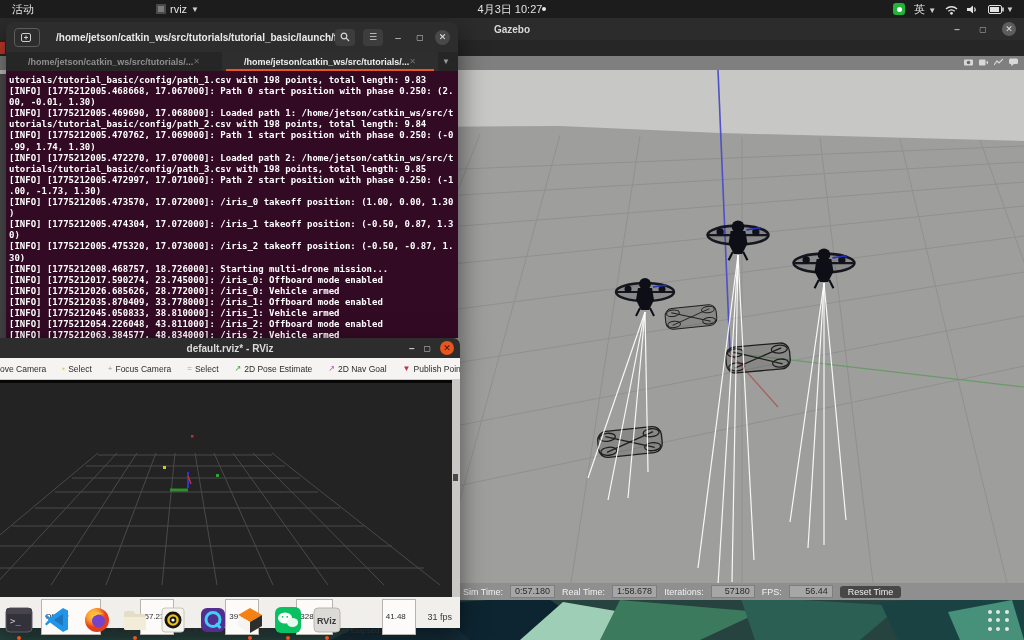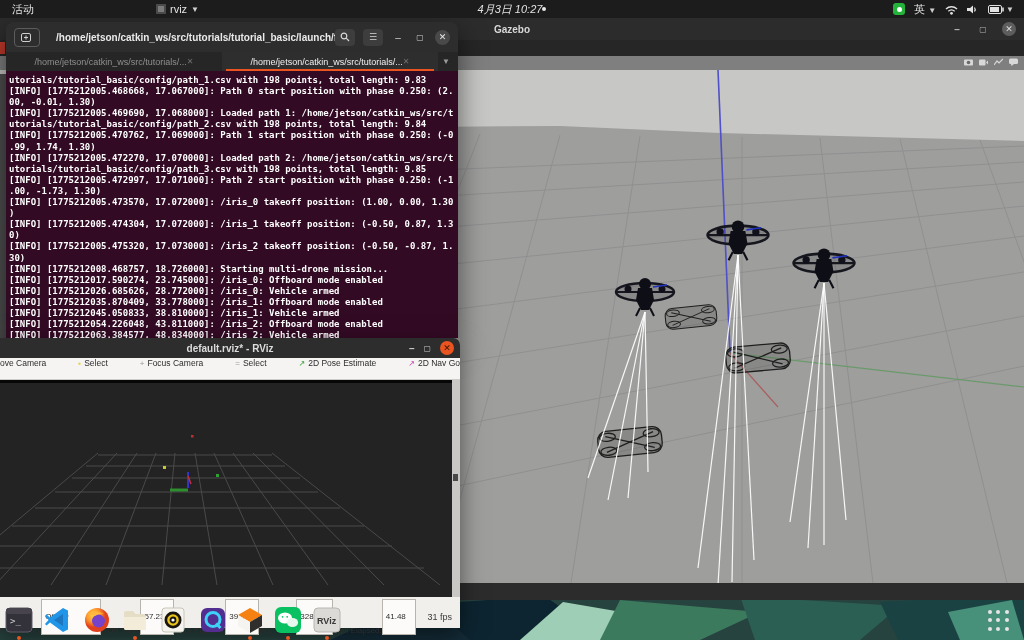--- a/index.html
+++ b/index.html
@@ -7,21 +7,21 @@
     font-family:"Liberation Sans","DejaVu Sans",sans-serif;-webkit-font-smoothing:antialiased;}
   .abs{position:absolute;}
 
   
   #topbar{left:0;top:0;width:1024px;height:18px;background:#1c1c1c;color:#e2e2e2;
     font-size:11px;display:flex;align-items:center;z-index:50;}
   #topbar .activities{padding:0 12px;}
   #topbar .appmenu{display:flex;align-items:center;gap:4px;margin-left:110px;}
   .appmenu-ic{width:10px;height:10px;border-radius:2px;background:#7a7a7a;display:inline-block;
     box-shadow:inset 0 0 0 2px #4a4a4a;}
-  #clockwrap{position:absolute;left:0;right:0;top:0;height:18px;display:flex;align-items:center;justify-content:center;pointer-events:none;font-style:italic;}
+  #clockwrap{position:absolute;left:0;right:0;top:0;height:18px;display:flex;align-items:center;justify-content:center;pointer-events:none;}
   #clockwrap .ndot{width:4px;height:4px;border-radius:50%;background:#e8e8e8;}
   #tray{margin-left:auto;display:flex;align-items:center;gap:9px;padding-right:10px;}
   .tray-green{width:12px;height:12px;border-radius:3px;background:#24b33a;display:flex;align-items:center;justify-content:center;}
   .tray-green i{width:5px;height:5px;border-radius:50%;background:#fff;}
   .chev{font-size:8px;color:#cfcfcf;}
 
   
   #wallpaper{left:0;top:0;width:1024px;height:640px;z-index:0;}
 
   
@@ -50,41 +50,41 @@
   #term-header{height:30px;background:#2d2d2d;display:flex;align-items:center;position:relative;}
   #term-newtab{margin-left:8px;width:24px;height:17px;border:1px solid #5c5c5c;border-radius:4px;
     display:flex;align-items:center;justify-content:center;color:#cdcdcd;font-size:9px;}
   #term-title{position:absolute;left:50px;right:118px;text-align:center;color:#eaeaea;font-weight:bold;font-size:10px;
     white-space:nowrap;overflow:hidden;}
   #term-hbtns{position:absolute;right:8px;display:flex;align-items:center;gap:8px;}
   .term-sq{width:20px;height:17px;background:#3d3d3d;border-radius:4px;display:flex;align-items:center;justify-content:center;color:#d6d6d6;font-size:9px;}
   .term-min,.term-max{width:14px;color:#cfcfcf;font-size:10px;text-align:center;}
   .term-close{width:15px;height:15px;border-radius:50%;background:#494949;color:#e8e8e8;font-size:9px;display:flex;align-items:center;justify-content:center;}
   #term-tabs{height:19px;background:#262626;display:flex;align-items:stretch;position:relative;}
-  .term-tab{width:216px;display:flex;align-items:center;justify-content:center;gap:0;font-size:9px;font-weight:normal;
+  .term-tab{width:216px;display:flex;align-items:center;justify-content:center;gap:0;font-size:9px;font-weight:bold;
     color:#8f8f8f;position:relative;text-align:right;}
   .term-tab .tx{color:#6f6f6f;font-size:8px;}
   .term-tab.active{color:#efefef;background:#2e2e2e;}
   .term-tab.active::after{content:"";position:absolute;left:4px;right:4px;bottom:0;height:2px;background:#E95420;}
   #term-tab-caret{margin-left:auto;color:#9a9a9a;font-size:8px;align-self:center;padding-right:8px;}
   #term-body{flex:1;background:#330a24;color:#ffffff;font-family:"DejaVu Sans Mono","Liberation Mono",monospace;
     font-size:9px;font-weight:700;line-height:11.1px;padding:4px 3px;white-space:pre;overflow:hidden;}
 
   
   #rviz{left:0;top:338px;width:460px;height:290px;z-index:3;display:flex;flex-direction:column;
     box-shadow:0 8px 22px rgba(0,0,0,.5);}
   #rviz-titlebar{height:20px;background:#2d2d2d;position:relative;display:flex;align-items:center;justify-content:center;
     color:#dcdcdc;font-weight:bold;font-size:10px;border-radius:0 7px 0 0;}
   #rviz-controls{position:absolute;right:6px;display:flex;align-items:center;gap:9px;}
   #rviz-controls .rv-min,#rviz-controls .rv-max{color:#c9c9c9;font-size:10px;}
   #rviz-close{width:14px;height:14px;border-radius:50%;background:#E95420;color:#3b1607;font-size:9px;font-weight:bold;
     display:flex;align-items:center;justify-content:center;}
   #rviz-menubar{height:13px;background:#f5f4f2;color:#2c2c2c;font-size:9px;line-height:13px;padding-left:2px;}
-  #rviz-toolbar{height:21px;background:#f5f4f2;border-bottom:1px solid #cfcdc9;display:flex;align-items:flex-start;
-    font-size:8.5px;color:#2c2c2c;gap:32px;white-space:nowrap;overflow:hidden;}
+  #rviz-toolbar{height:21px;background:#f5f4f2;border-bottom:1px solid #cfcdc9;display:flex;align-items:center;
+    font-size:8.5px;color:#2c2c2c;gap:16px;white-space:nowrap;overflow:hidden;}
   .tool{display:flex;align-items:center;gap:3px;}
   .tool .ti{font-size:8px;}
   #rviz-body{flex:1;display:flex;}
   #rviz-viewport{width:452px;position:relative;background:#232323;}
   #rviz-splitter{width:8px;background:#cac8c5;position:relative;}
   #rviz-splitter i{position:absolute;top:94px;left:1px;width:5px;height:7px;background:#4a4a4a;display:block;}
   #rviz-statusbar{height:31px;background:#f1efec;color:#2e2e2e;font-size:8px;position:relative;}
   #rviz-status-row{display:flex;align-items:flex-end;padding-top:2px;white-space:nowrap;}
   .rv-val{border:1px solid #b7b3ad;background:#fcfbfa;padding:12px 3px;height:10px;line-height:10px;min-width:26px;}
   .rv-combo{display:flex;align-items:center;gap:8px;min-width:52px;}
@@ -209,20 +209,33 @@
           <line x1="824" y1="213" x2="790" y2="452"></line>
             <line x1="824" y1="213" x2="808" y2="478"></line>
           <line x1="824" y1="213" x2="824" y2="475"></line>
             <line x1="824" y1="213" x2="846" y2="450"></line>
         </g>
         <use href="#droneG" transform="translate(645,220)"></use>
         <use href="#droneG" transform="translate(738,163) scale(1.05)"></use>
         <use href="#droneG" transform="translate(824,191) scale(1.05)"></use>
       </svg>
     </div>
+    <div id="gz-statusbar">
+      <div id="gz-status-fields">
+        <span>Sim Time:</span>
+        <span class="gz-val">0:57.180</span>
+        <span>Real Time:</span>
+        <span class="gz-val">1:58.678</span>
+        <span>Iterations:</span>
+        <span class="gz-val">57180</span>
+        <span>FPS:</span>
+        <span class="gz-val">56.44</span>
+        <span id="gz-reset">Reset Time</span>
+      </div>
+    </div>
     <div id="gz-leftpanel-edge"></div>
   </div>
 
   <div id="terminal" class="abs">
     <div id="term-header">
       <div id="term-newtab">
         <svg width="12" height="10">
             <rect x="0.5" y="1.5" width="9" height="8" rx="1.5" fill="none" stroke="#cdcdcd"></rect>
             <line x1="5" y1="3.5" x2="5" y2="7.5" stroke="#cdcdcd"></line>
             <line x1="3" y1="5.5" x2="7" y2="5.5" stroke="#cdcdcd"></line>

